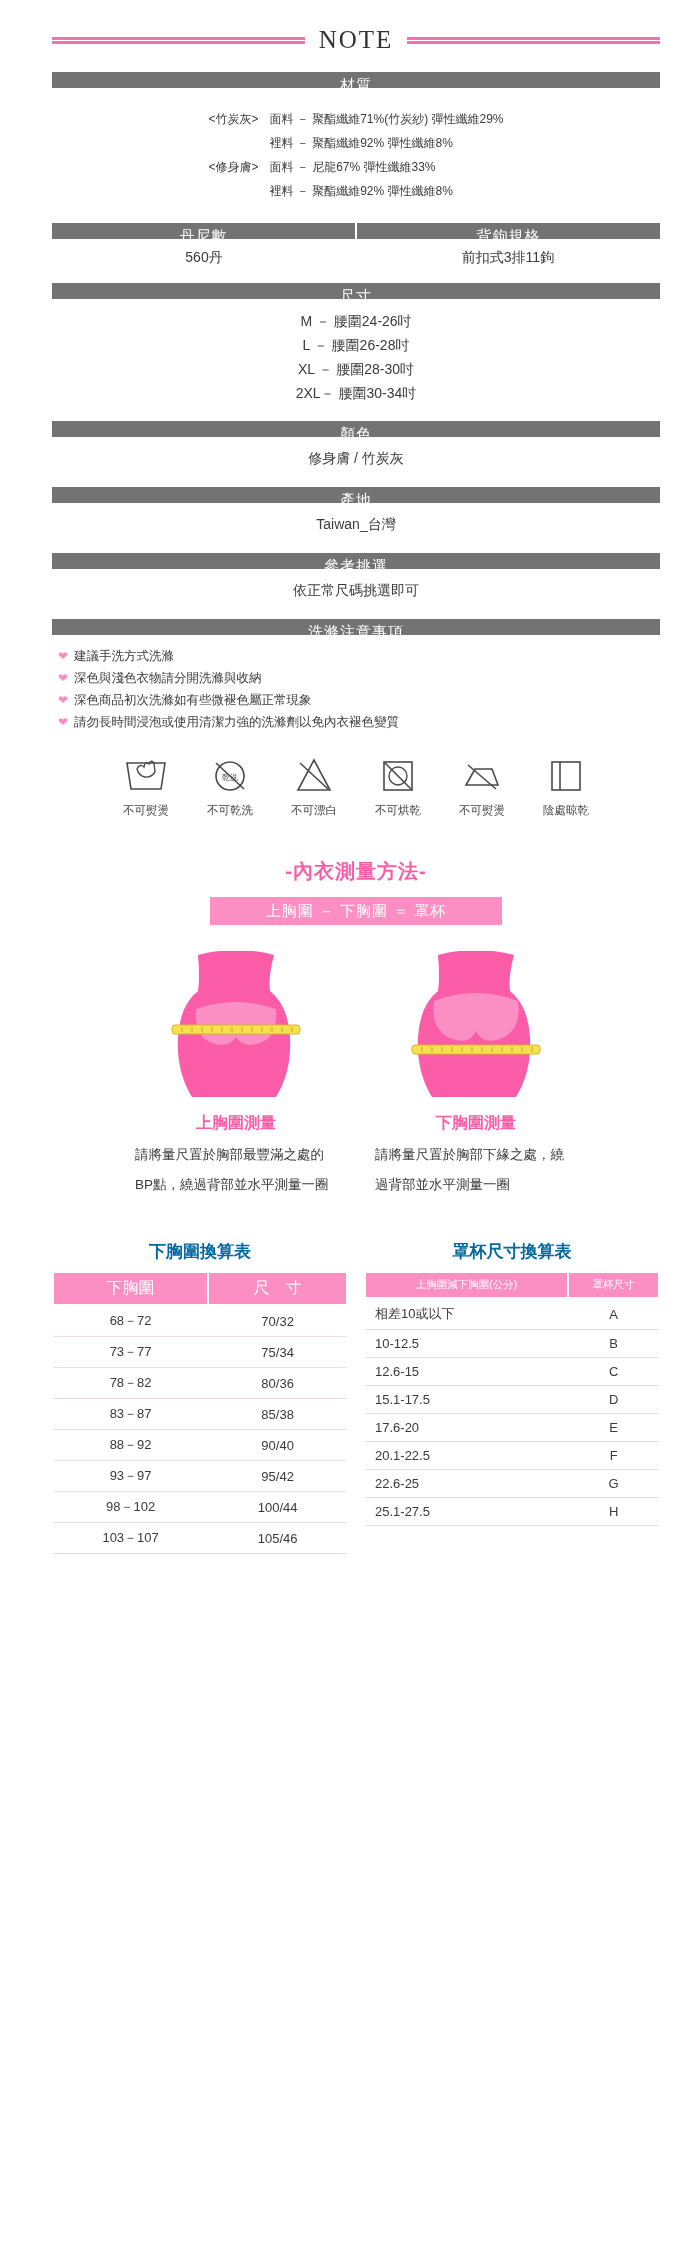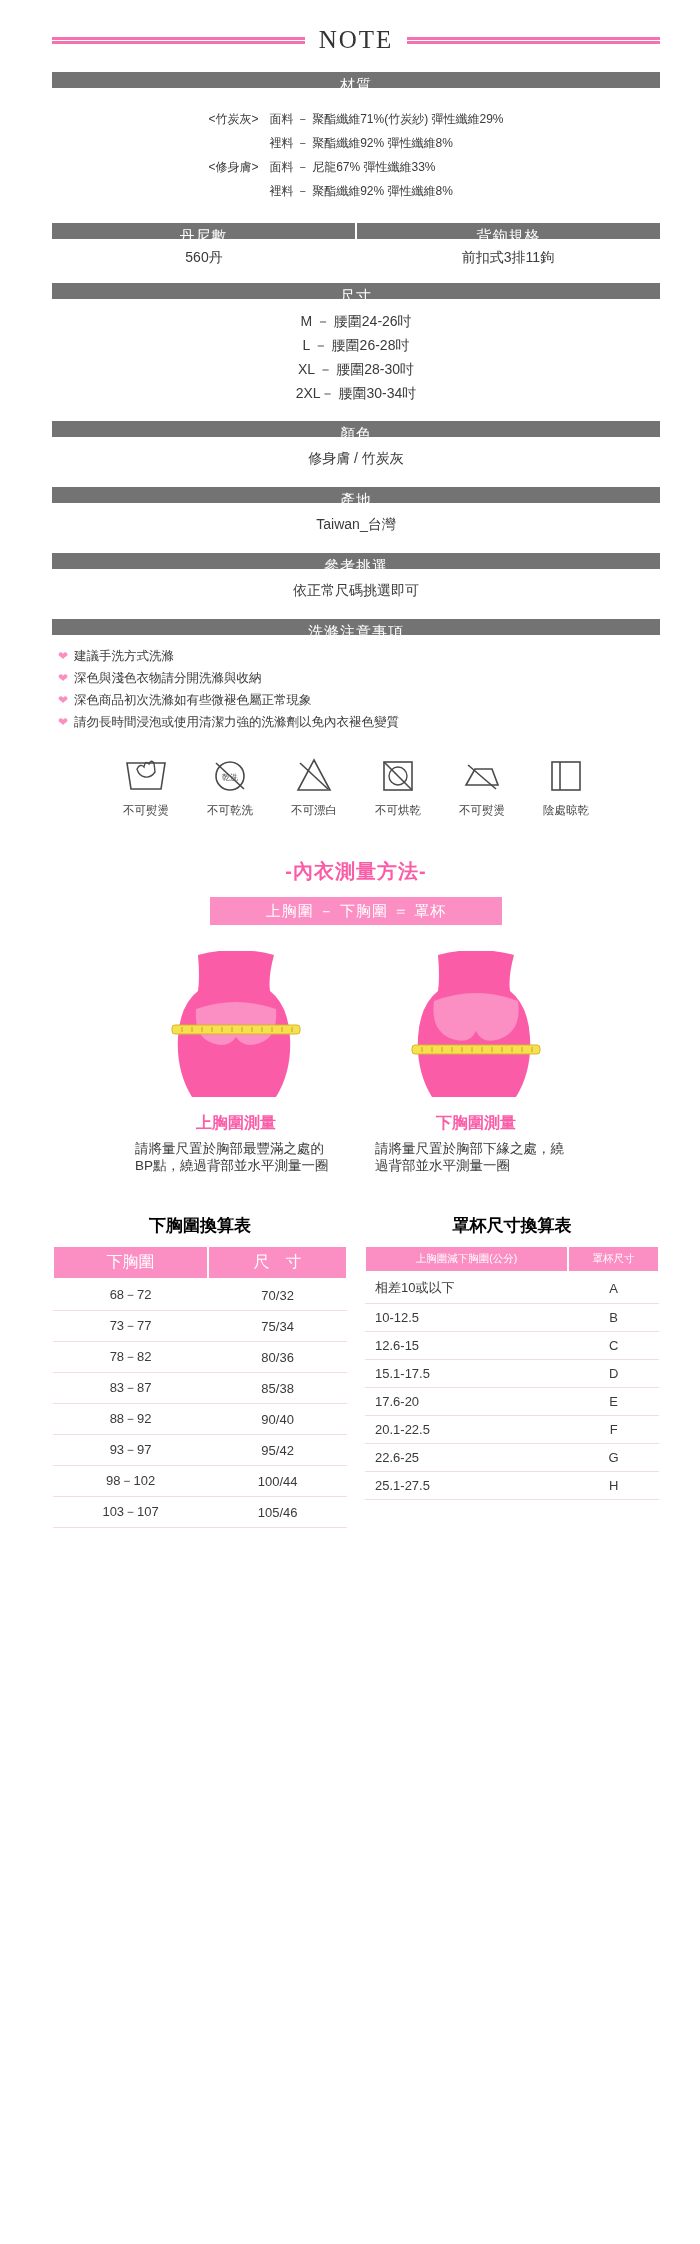--- a/index.html
+++ b/index.html
@@ -148,38 +148,38 @@
   }
   .fig { width: 210px; text-align: center; }
   .fig .cap {
     color: #fb5ca8;
     font-size: 16px;
     font-weight: bold;
     margin-top: 8px;
   }
   .fig .desc {
     font-size: 13.5px;
-    line-height: 17px;
+    line-height: 30px;
     margin-top: 6px;
     text-align: left;
     padding: 0 4px;
   }
 
   
   .tables {
     display: flex;
     justify-content: center;
     gap: 16px;
     margin-top: 40px;
     padding: 0 40px;
   }
   .tbl-wrap { flex: 1 1 50%; }
   .tbl-title {
     text-align: center;
-    color: #000000;
+    color: #0369a1;
     font-size: 17px;
     font-weight: bold;
     margin-bottom: 8px;
   }
   table.data {
     width: 100%;
     border-collapse: collapse;
     font-size: 13px;
   }
   table.data th {

